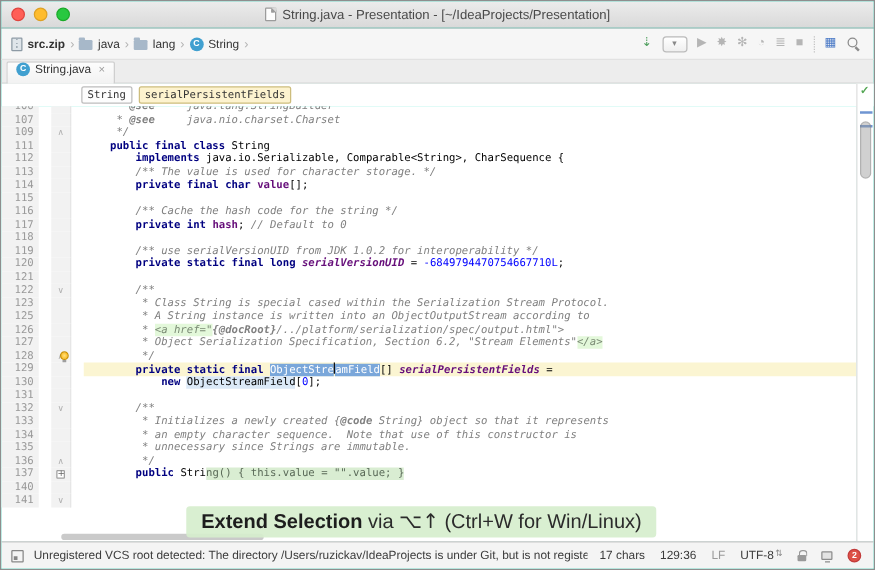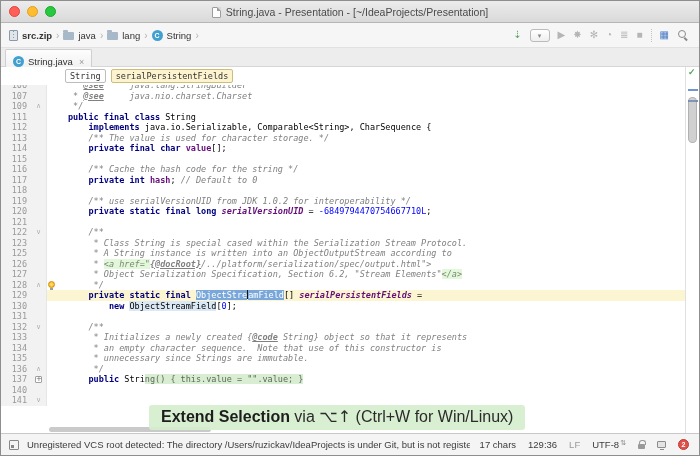--- a/index.html
+++ b/index.html
@@ -41,46 +41,46 @@
   .ddl{width:20px;height:13px;border:1px solid #bbb;border-radius:3px;background:linear-gradient(#fff,#efefef);
     color:#888;font-size:7px;line-height:11px;text-align:center;}
   .adiv{width:1px;height:13px;border-left:1px dotted #c2c2c2;}
   .searchic{position:relative;width:12px;height:12px;}
   .searchic::before{content:"";position:absolute;left:1px;top:1px;width:6px;height:6px;
     border:1.5px solid #8a8a8a;border-radius:50%;}
   .searchic::after{content:"";position:absolute;left:8px;top:8px;width:4px;height:1.5px;
     background:#8a8a8a;transform:rotate(45deg);transform-origin:0 0;}
   
   .tabbar{position:absolute;left:0;top:47px;right:0;height:19px;background:#ededed;border-bottom:1px solid #d6d6d6;}
-  .tab{position:absolute;left:4px;top:1px;height:18px;display:flex;align-items:flex-end;gap:4px;
+  .tab{position:absolute;left:4px;top:1px;height:18px;display:flex;align-items:flex-start;gap:4px;
     padding:0 7px;background:linear-gradient(#fdfdfd,#f2f2f2);border:1px solid #cfcfcf;border-bottom:none;
     border-radius:2px 2px 0 0;font-size:9.5px;color:#333;}
   .tab .x{color:#9a9a9a;font-size:9px;margin-left:2px;}
   
   .chipsbar{position:absolute;left:0;top:66px;right:0;height:18px;background:#fff;display:flex;
     align-items:center;gap:5px;padding-left:64px;}
   .chip{font-family:"DejaVu Sans Mono",monospace;font-size:8.5px;color:#333;border:1px solid #bdbdbd;
     border-radius:2px;background:#fdfdfd;padding:0 4px;line-height:12px;}
   .chip.hl{background:#fdf3cf;border-color:#cdbd7d;}
   
   .editor{position:absolute;left:0;top:84px;right:14px;bottom:22px;background:#fff;overflow:hidden;}
   #lines{margin-top:-5px;}
   .row{position:relative;display:flex;height:10.5px;line-height:10.5px;
-    font-family:"DejaVu Sans Mono",monospace;font-size:8.5px;white-space:pre;}
+    font-family:"DejaVu Sans Mono",monospace;font-size:8.5px;white-space:pre;gap:10px;}
   .ln{flex:0 0 30px;text-align:right;padding-right:4px;color:#999;background:#f2f2f2;}
   .fold{flex:0 0 16px;text-align:center;background:#f2f2f2;border-right:1px solid #e6e6e6;
     color:#b0b0b0;font-size:7px;font-family:"DejaVu Sans",sans-serif;}
   .plus{display:inline-block;width:7px;height:7px;margin-top:1px;border:1px solid #a0a0a0;border-radius:1px;
     background:#fff;color:#666;font-size:7px;line-height:5px;}
   .code{flex:1;padding-left:21px;}
   .row.cur .code{background:#fbf5d2;}
   .sg-p{color:#000;}
   .sg-k{color:#000080;font-weight:bold;}
   .sg-c{color:#808080;font-style:italic;}
-  .sg-ct{color:#808080;font-style:italic;font-weight:bold;text-decoration:underline;text-align:right;}
+  .sg-ct{color:#808080;font-style:italic;font-weight:bold;text-align:right;}
   .sg-n{color:#0000ff;}
   .sg-f{color:#660e7a;font-weight:bold;margin-top:20px;}
   .sg-sf{color:#660e7a;font-weight:bold;font-style:italic;}
   .sg-dhl{color:#7a8a74;font-style:italic;background:#e3f8da;}
   .sg-sel{background:#7aa7da;color:#fff;}
   .sg-occ{background:#dbe9f7;}
   .sg-fold{background:#d9edd2;color:#5a6a58;}
   .caret{display:inline-block;width:1px;height:9px;background:#111;vertical-align:-1px;}
   .bulb{position:absolute;left:47px;top:1px;width:7px;height:7px;border-radius:50%;
     background:radial-gradient(#ffe082,#ffb300);border:1px solid #c98f00;}

